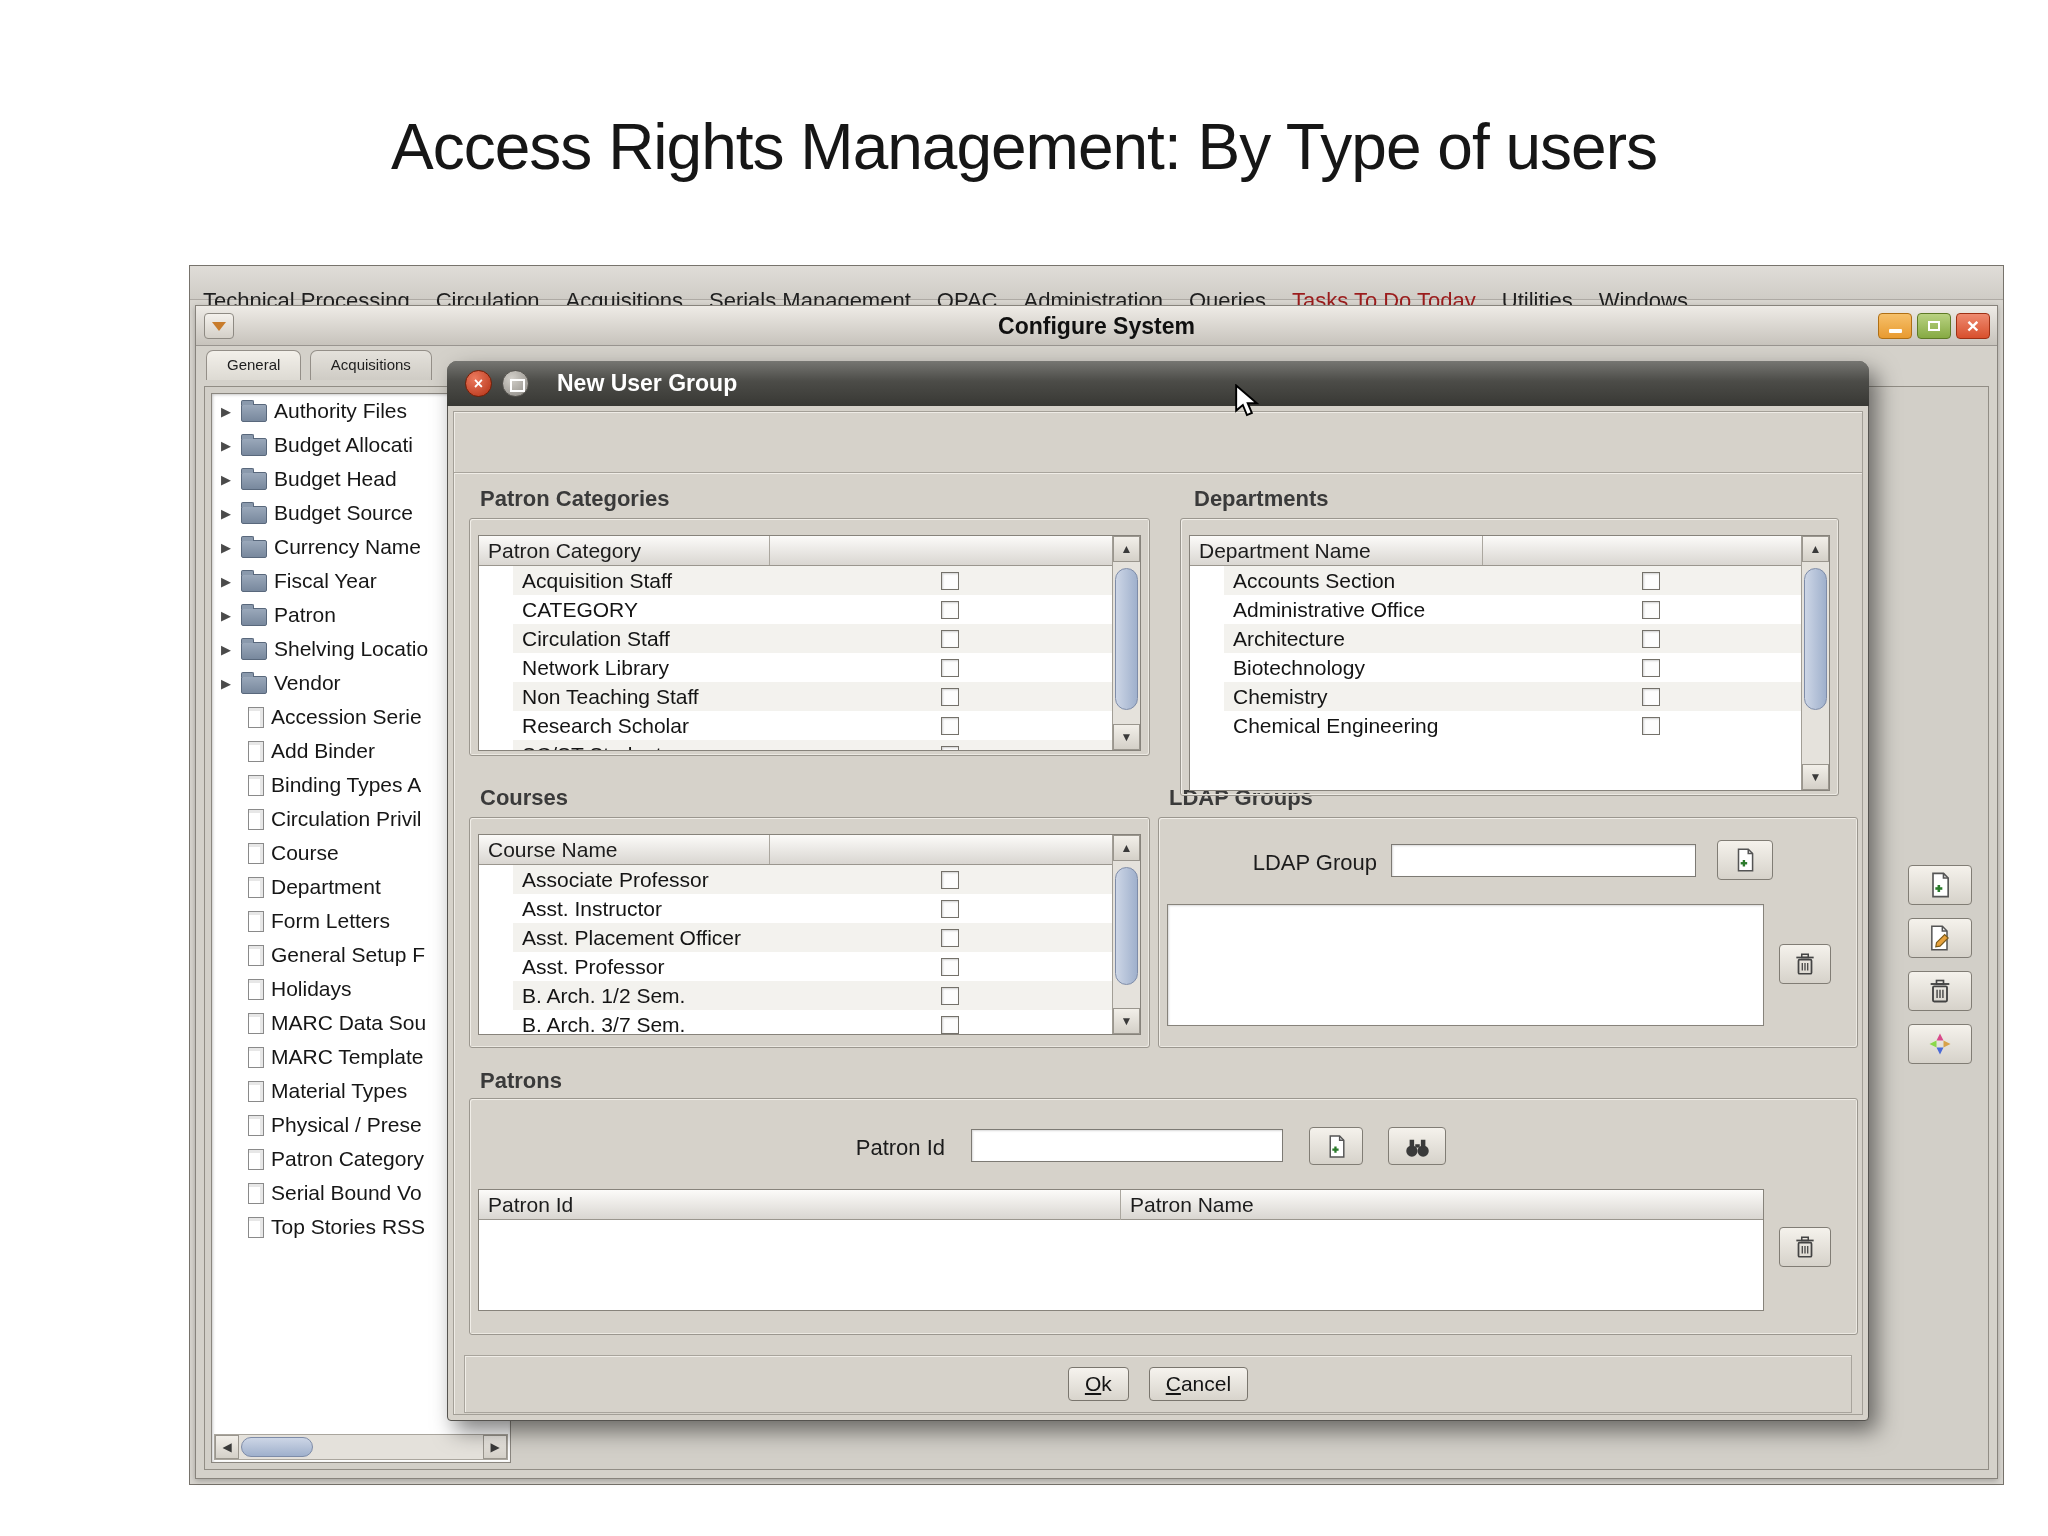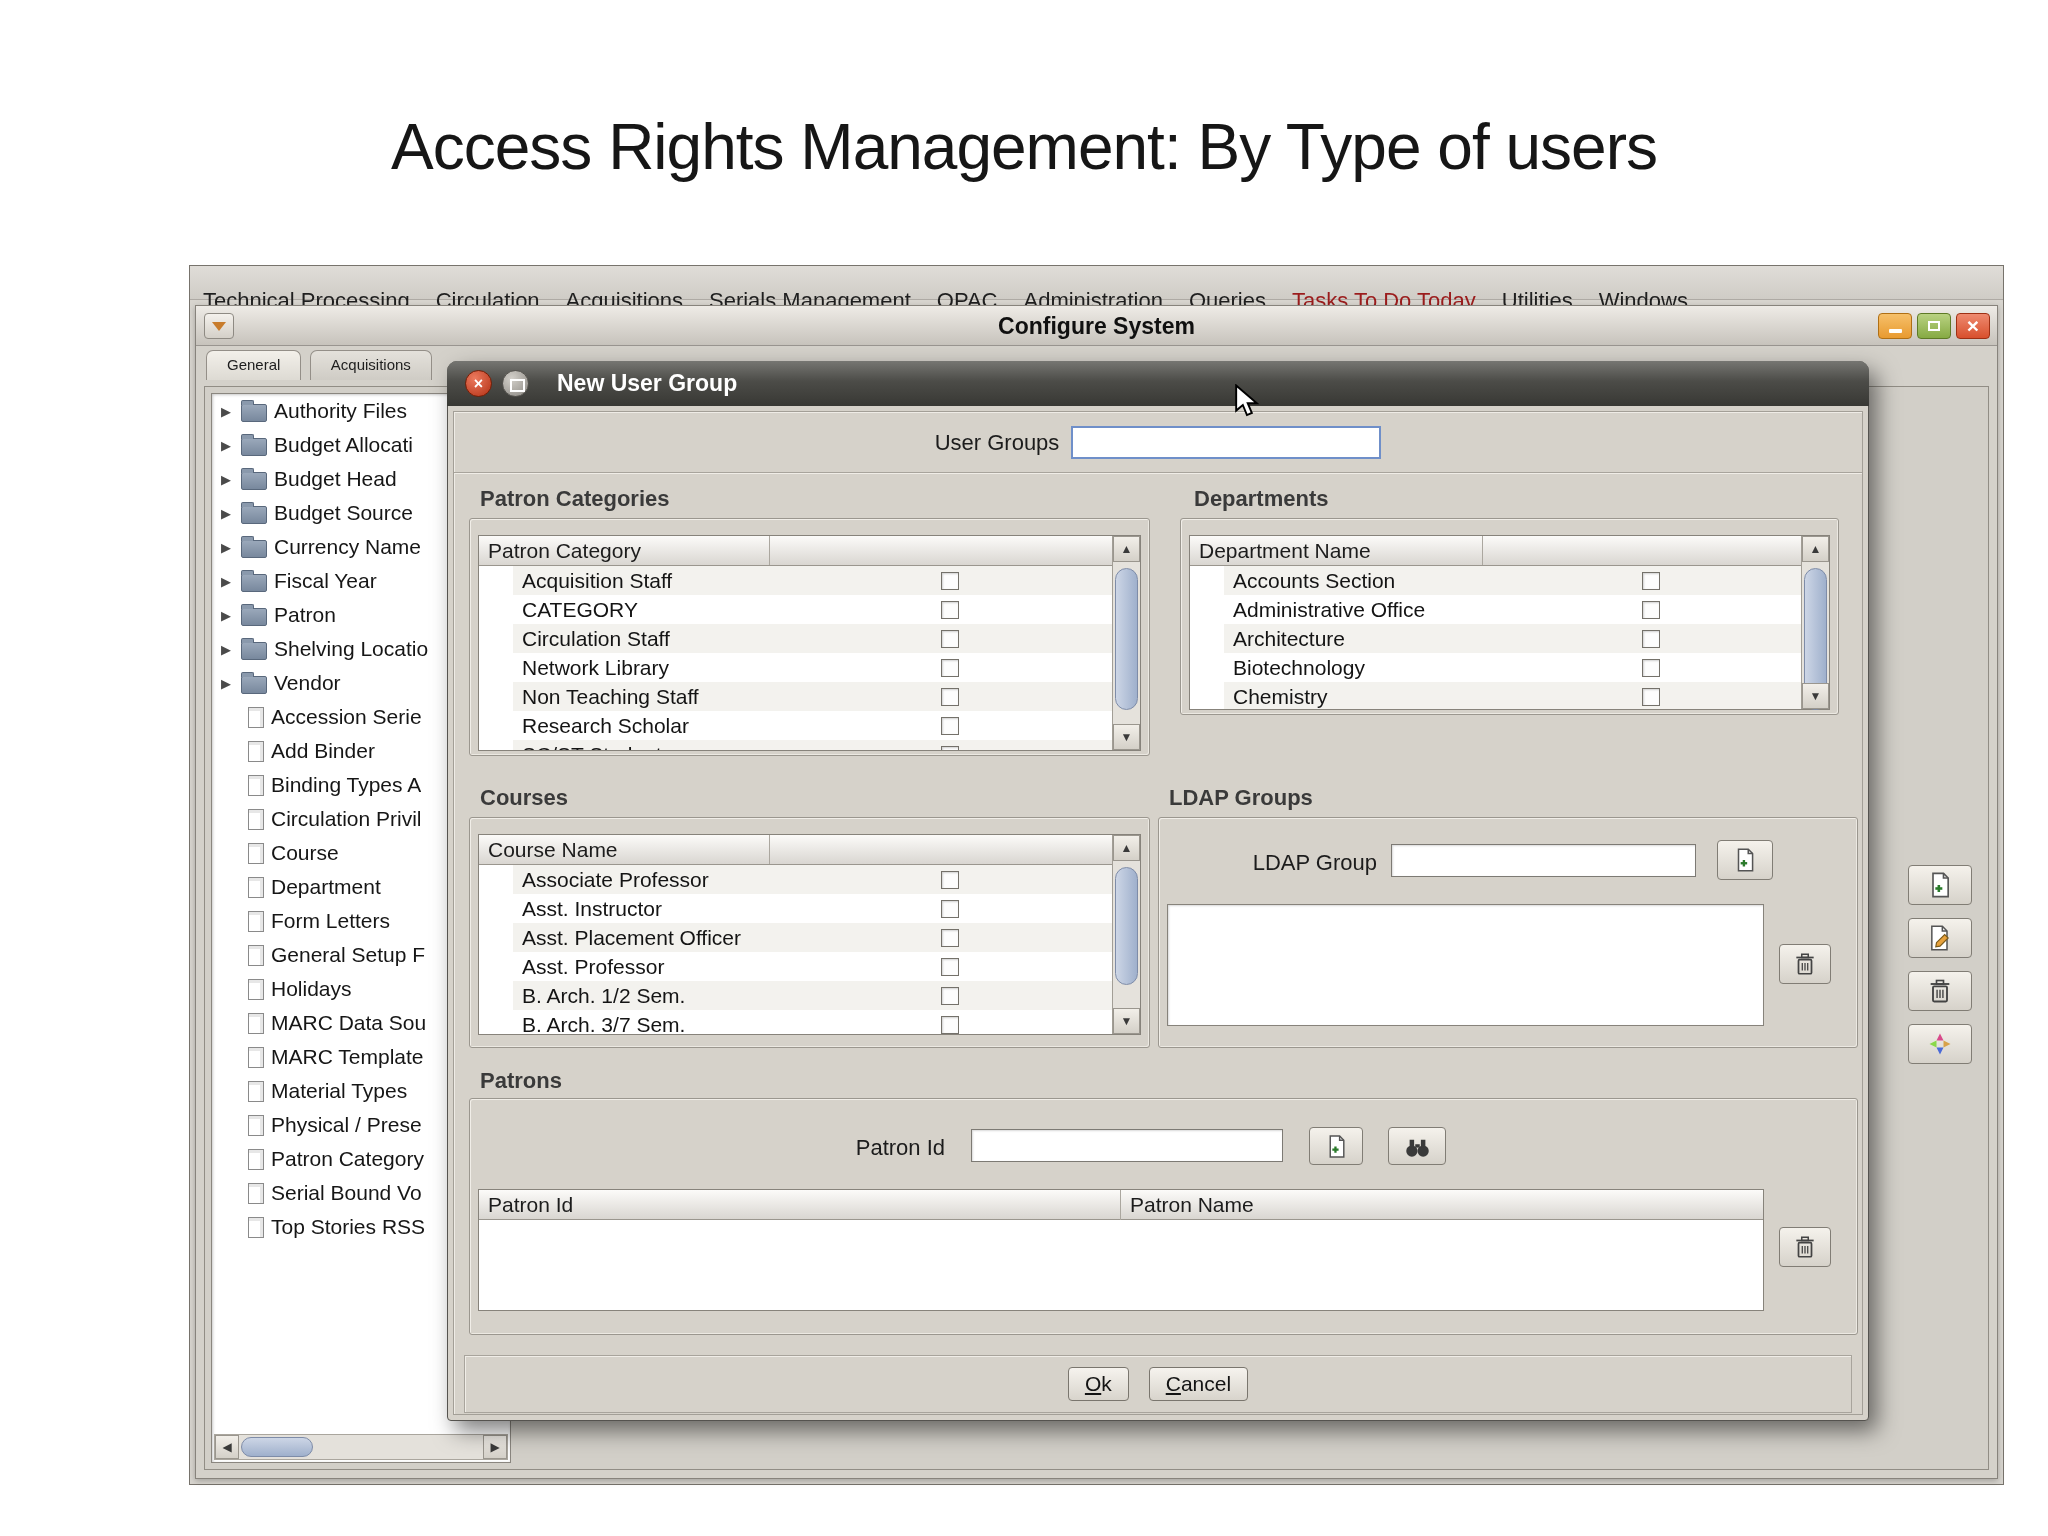--- a/index.html
+++ b/index.html
@@ -347,24 +347,20 @@
 
   <div class="dialog">
     <div class="dlg-titlebar">
       <span class="dlg-close">×</span>
       <span class="dlg-min"></span>
       <span class="dlg-title">New User Group</span>
     </div>
 
     <div class="dlg-body">
 
-      <div class="ug-row">
-        <span class="field-label">User Groups</span>
-        <input class="ug-input" type="text" value="" style="">
-      </div>
       <div class="ug-sep"></div>
 
       <div class="sec-heading" style="left:26px;top:74px;">Patron Categories</div>
       <div class="sec-heading" style="left:740px;top:74px;">Departments</div>
       <div class="sec-heading" style="left:26px;top:373px;">Courses</div>
       <div class="sec-heading" style="left:715px;top:373px;">LDAP Groups</div>
       <div class="sec-heading" style="left:26px;top:656px;">Patrons</div>
 
       <div class="gbox" style="left:15px;top:106px;width:681px;height:238px;">
         <div class="ctable" style="left:8px;right:8px;top:16px;bottom:4px;">
@@ -424,21 +420,21 @@
               </div>
             </div>
           <div class="vscroll">
             <span class="sarrow up">▲</span>
             <span class="sthumb" style="top:32px;height:142px;"></span>
             <span class="sarrow down">▼</span>
           </div>
         </div>
       </div>
 
-      <div class="gbox" style="left:726px;top:106px;width:659px;height:197px;">
+      <div class="gbox" style="left:726px;top:106px;width:659px;height:278px;">
         <div class="ctable" style="left:8px;right:8px;top:16px;bottom:4px;">
           <div class="thead">
             <span class="th c1w">Department Name</span>
             <span class="th" style="flex:1;border-right:none;"></span>
           </div>
           <div class="tbody">
 
               <div class="trow">
                 <span class="td c1w td c1" style="width:48%;">Accounts Section</span>
                 <span class="td c2">

